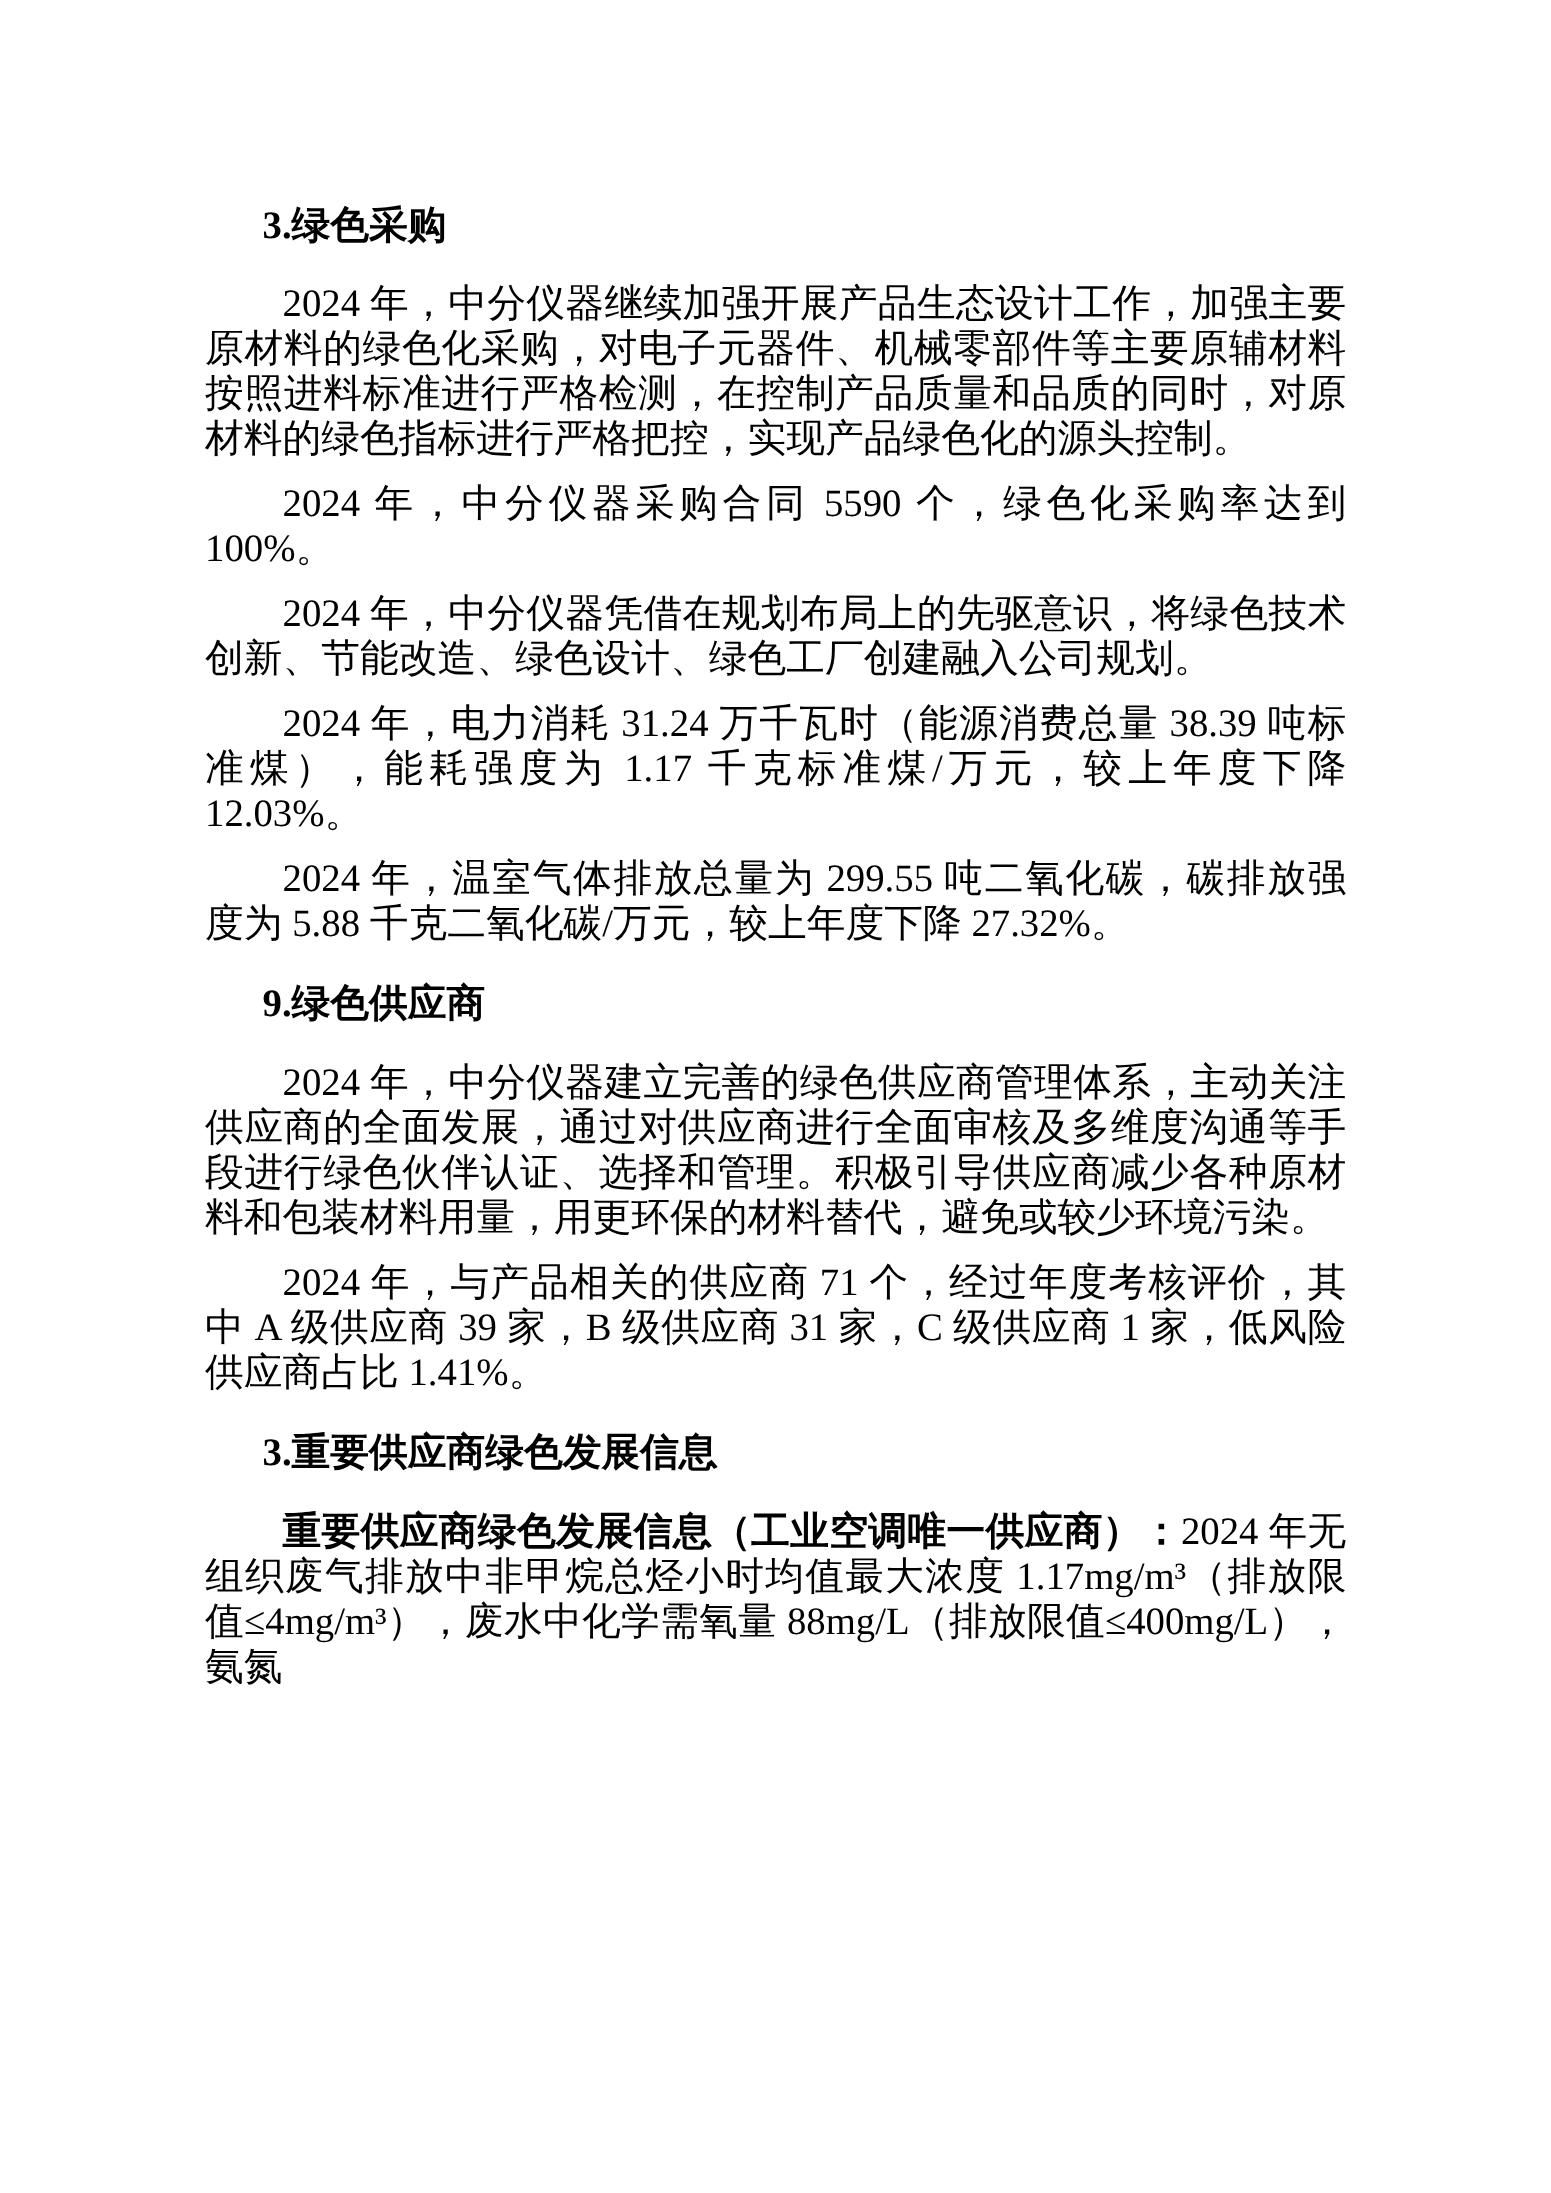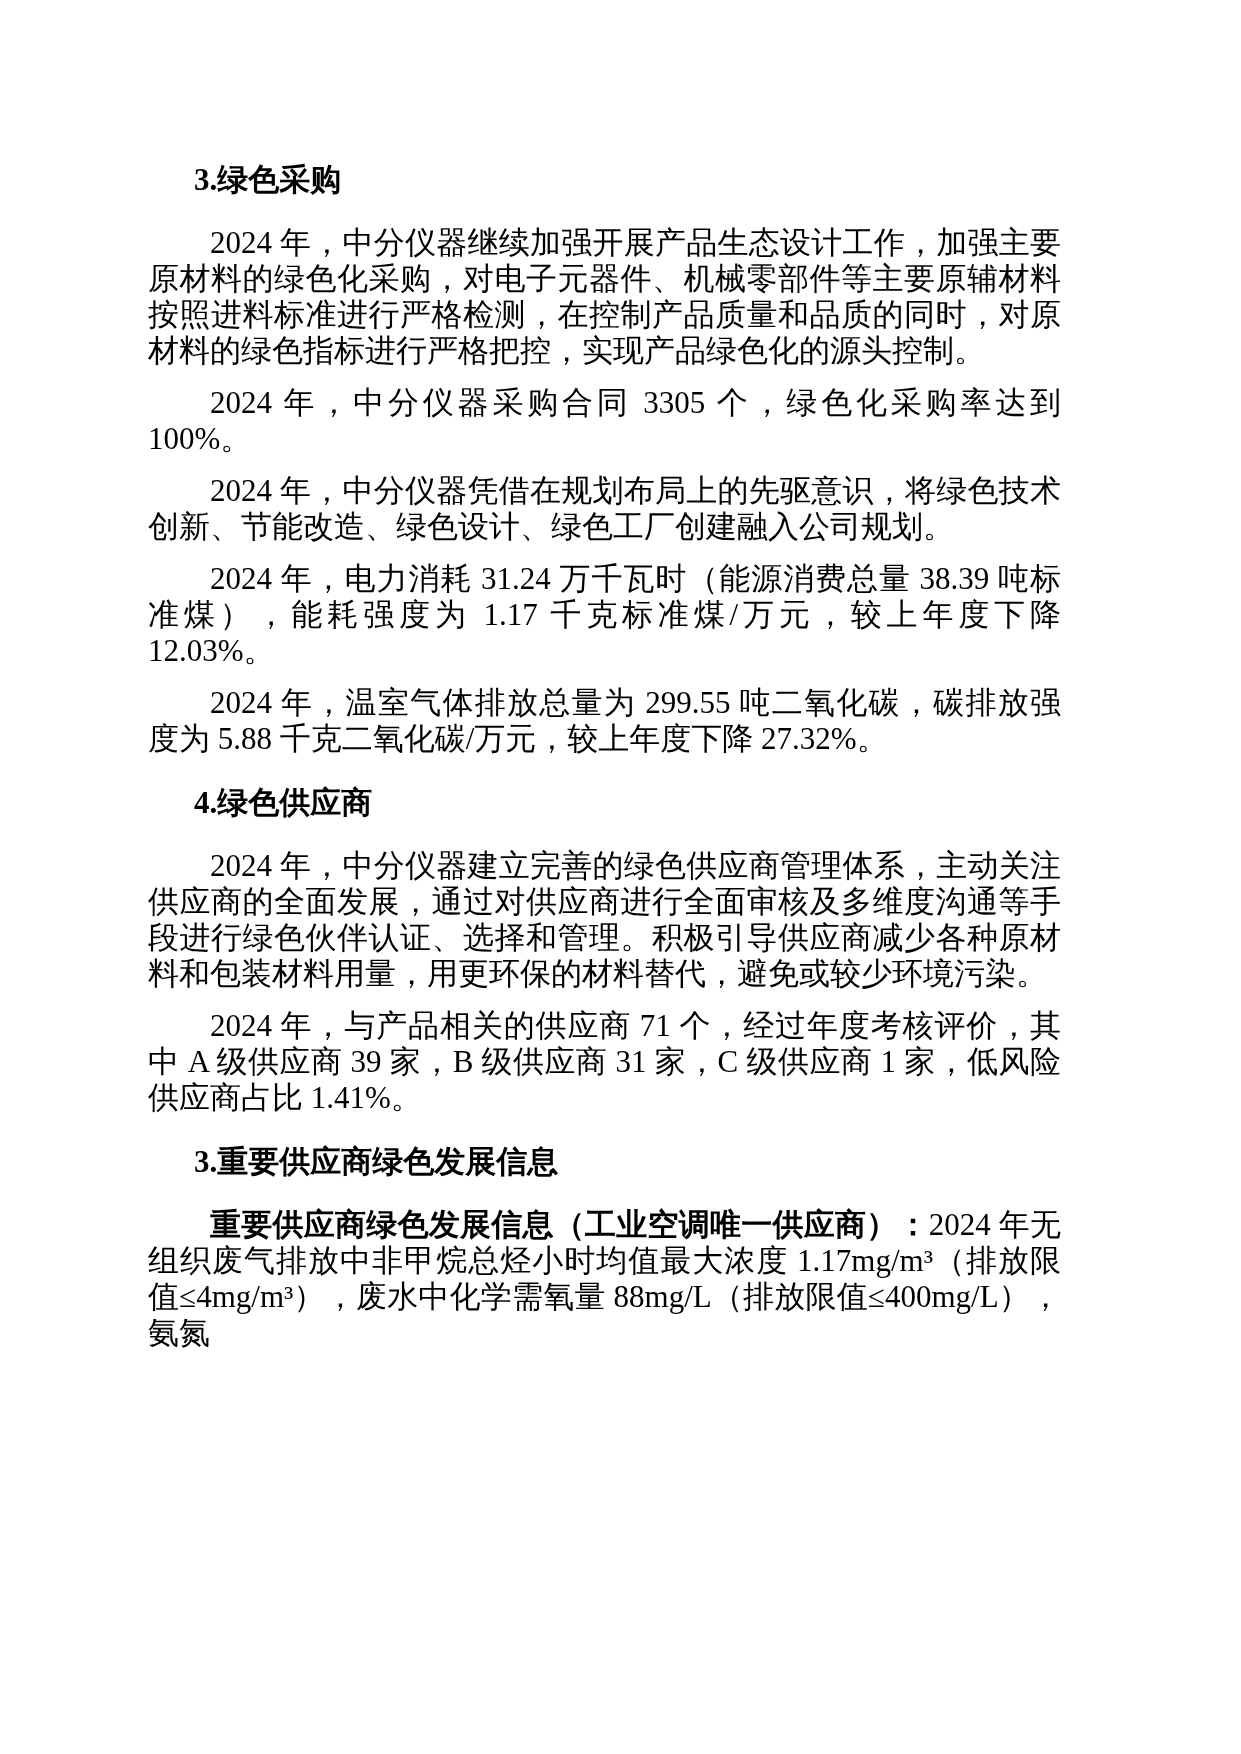--- a/index.html
+++ b/index.html
@@ -10,21 +10,21 @@
   .page {
     position: relative;
     width: 1241px;
     height: 1754px;
     margin: 0 auto;
     background: #ffffff;
     overflow: hidden;
   }
   .content {
     position: absolute;
-    left: 132px;
+    left: 148px;
     top: 150px;
     width: 945px;
     font-family: "Liberation Serif", "DejaVu Serif", serif;
     font-size: 31px;
     line-height: 59px;
     color: #000000;
   }
   .section-heading {
     margin: 0;
     font-size: 31px;
@@ -43,27 +43,27 @@
   }
 </style>
 </head>
 <body>
 
 <div class="page">
   <div class="content">
 
     <h2 class="section-heading">3.绿色采购</h2>
     <p class="body-para">2024 年，中分仪器继续加强开展产品生态设计工作，加强主要原材料的绿色化采购，对电子元器件、机械零部件等主要原辅材料按照进料标准进行严格检测，在控制产品质量和品质的同时，对原材料的绿色指标进行严格把控，实现产品绿色化的源头控制。</p>
-    <p class="body-para">2024 年，中分仪器采购合同 3305 个，绿色化采购率达到 100%。</p>
+    <p class="body-para">2024 年，中分仪器采购合同 5590 个，绿色化采购率达到 100%。</p>
 
     <p class="body-para">2024 年，中分仪器凭借在规划布局上的先驱意识，将绿色技术创新、节能改造、绿色设计、绿色工厂创建融入公司规划。</p>
     <p class="body-para">2024 年，电力消耗 31.24 万千瓦时（能源消费总量 38.39 吨标准煤），能耗强度为 1.17 千克标准煤/万元，较上年度下降 12.03%。</p>
     <p class="body-para">2024 年，温室气体排放总量为 299.55 吨二氧化碳，碳排放强度为 5.88 千克二氧化碳/万元，较上年度下降 27.32%。</p>
 
-    <h2 class="section-heading">4.绿色供应商</h2>
+    <h2 class="section-heading">9.绿色供应商</h2>
     <p class="body-para">2024 年，中分仪器建立完善的绿色供应商管理体系，主动关注供应商的全面发展，通过对供应商进行全面审核及多维度沟通等手段进行绿色伙伴认证、选择和管理。积极引导供应商减少各种原材料和包装材料用量，用更环保的材料替代，避免或较少环境污染。</p>
     <p class="body-para">2024 年，与产品相关的供应商 71 个，经过年度考核评价，其中 A 级供应商 39 家，B 级供应商 31 家，C 级供应商 1 家，低风险供应商占比 1.41%。</p>
 
     <h2 class="section-heading">3.重要供应商绿色发展信息</h2>
     <p class="body-para"><span class="lead-bold">重要供应商绿色发展信息（工业空调唯一供应商）：</span><span>2024 年无组织废气排放中非甲烷总烃小时均值最大浓度 1.17mg/m³（排放限值≤4mg/m³），废水中化学需氧量 88mg/L（排放限值≤400mg/L），氨氮</span></p>
 
   </div>
 </div>
 
 </body></html>

